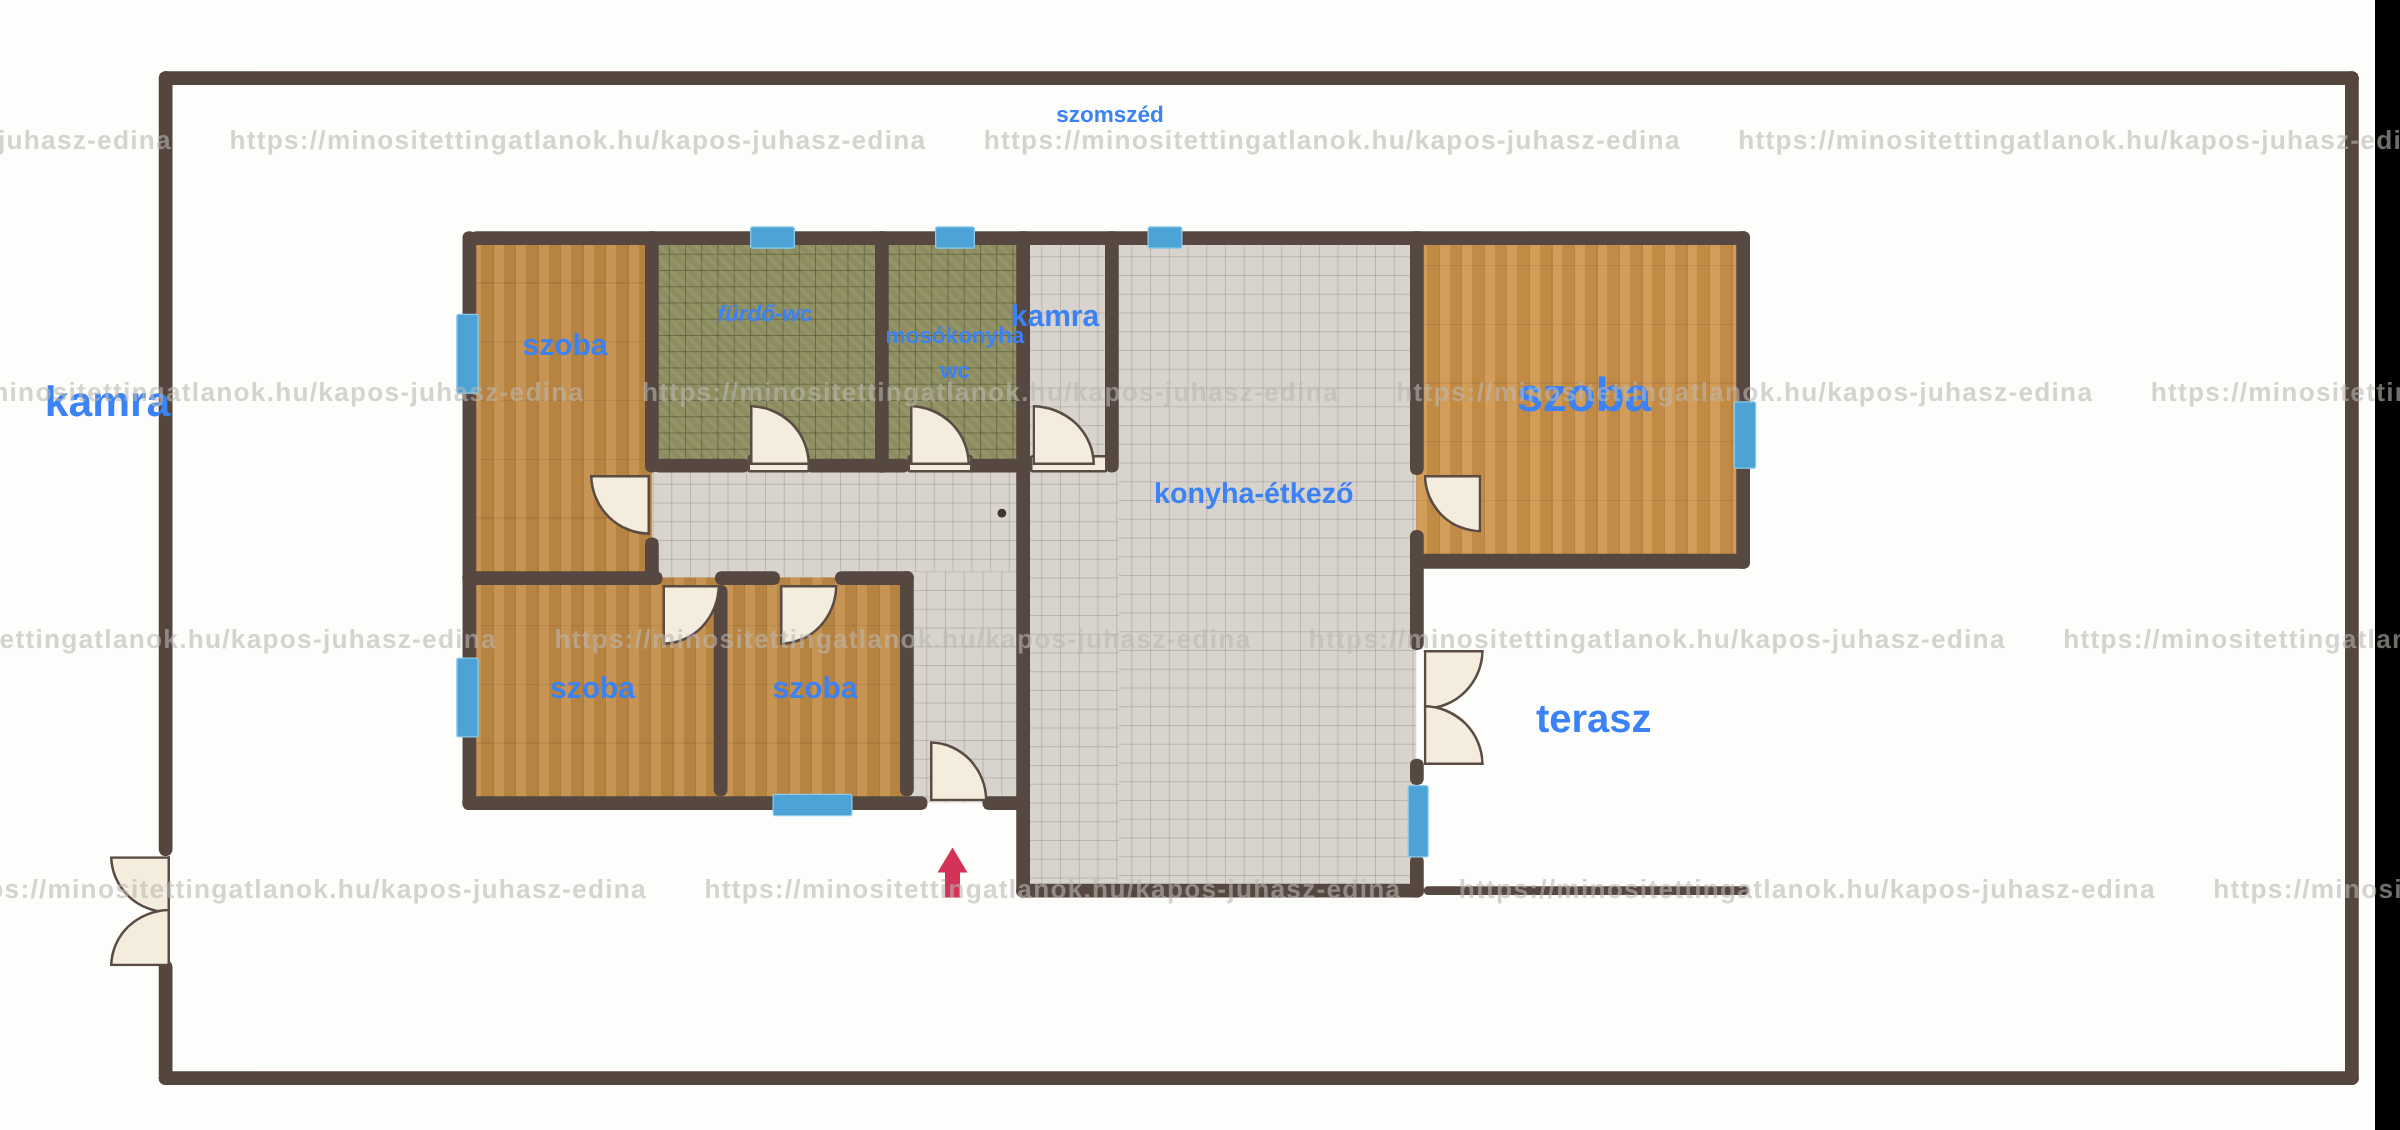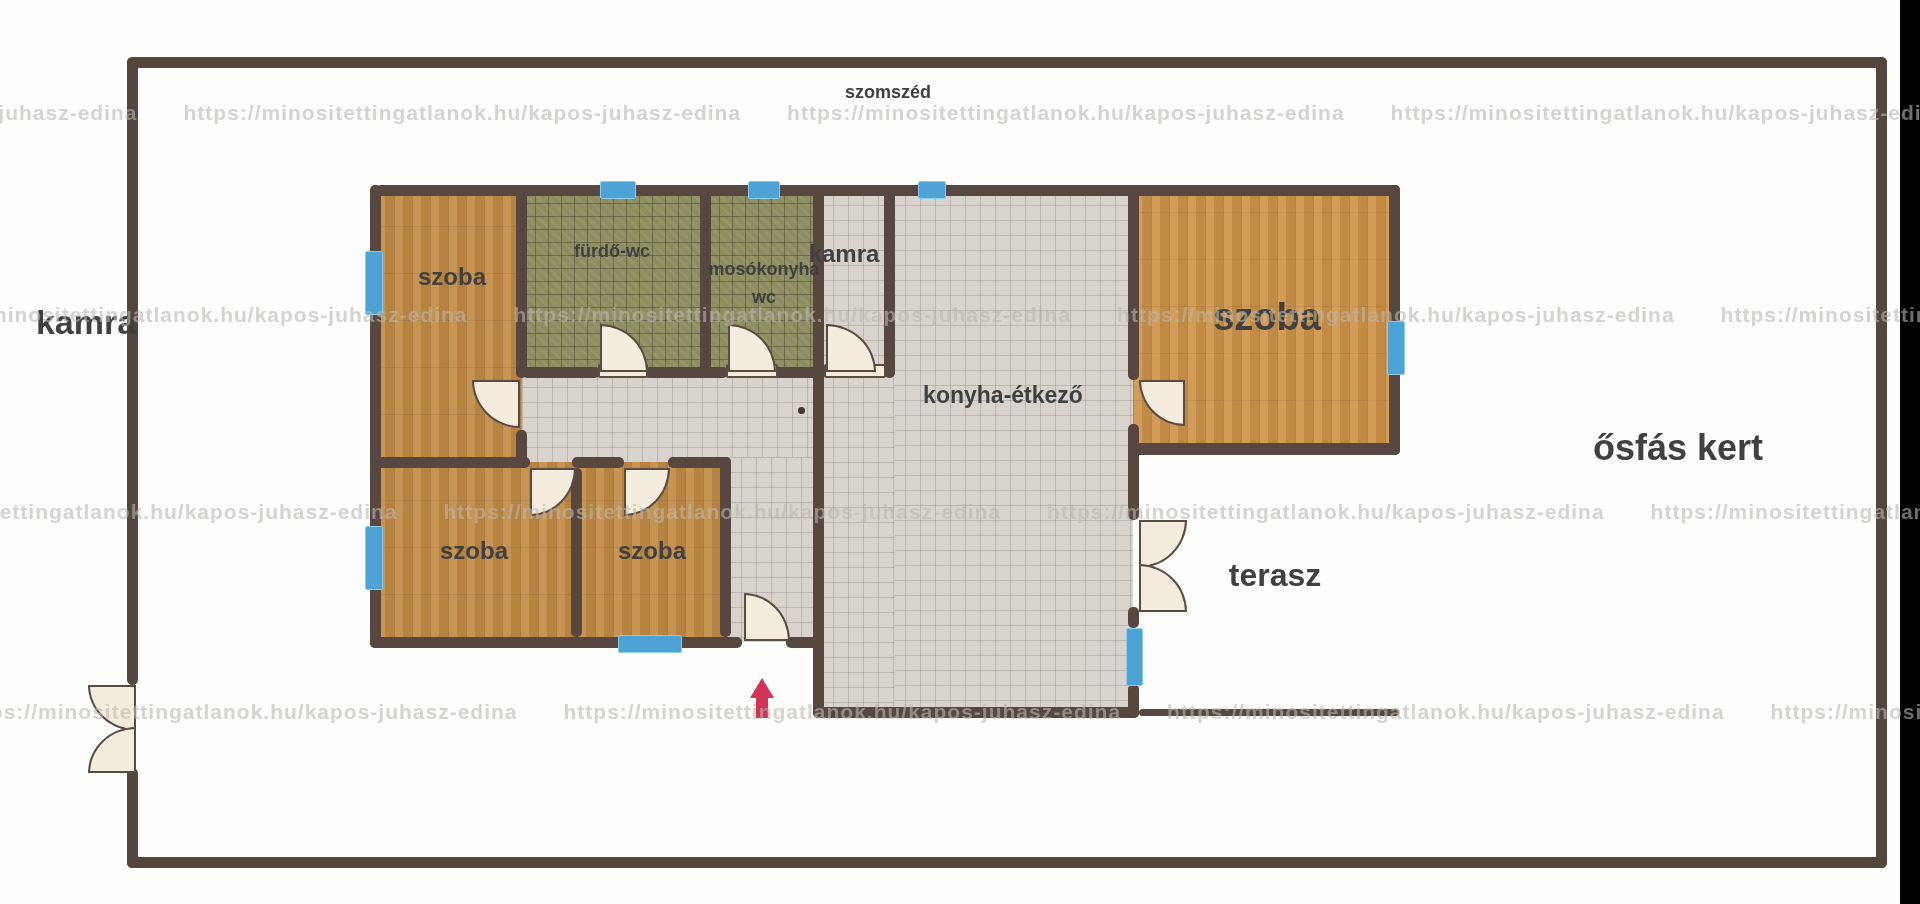--- a/index.html
+++ b/index.html
@@ -21,21 +21,21 @@
   .wood{background-color:#c18b45;
         background-image:repeating-linear-gradient(90deg,rgba(110,60,15,.28) 0 1px,transparent 1px 18px),
                          repeating-linear-gradient(90deg,rgba(255,255,255,.08) 0 9px,rgba(0,0,0,.06) 9px 18px),
                          repeating-linear-gradient(0deg,rgba(0,0,0,.07) 0 1px,transparent 1px 47px);}
   .wood.light{filter:brightness(1.06);}
   .win{position:absolute;background:#4da3d6;border:1px solid #8ccbe9;z-index:26;border-radius:2px;}
   .door{position:absolute;background:#f4ecdc;border:2px solid #5a4b43;z-index:24;}
   .leaf{position:absolute;background:#f4ecdc;border:2px solid #5a4b43;z-index:23;border-radius:2px;}
   
   .lbl{position:absolute;z-index:32;transform:translate(-50%,-50%);font-weight:bold;
-       color:#404040;white-space:nowrap;letter-spacing:0px;}
+       color:#3b82f6;white-space:nowrap;letter-spacing:0px;}
   .wm{position:absolute;z-index:40;white-space:nowrap;font-size:21px;
       color:rgba(186,183,179,0.60);font-weight:bold;letter-spacing:1px;pointer-events:none;}
   .wm span{margin-right:46px;}
   
   #arrow-head{position:absolute;width:0;height:0;border-left:12px solid transparent;
       border-right:12px solid transparent;border-bottom:20px solid #d23356;z-index:30;}
   #arrow-shaft{position:absolute;background:#d23356;z-index:30;}
   #knob-dot{position:absolute;width:7px;height:7px;border-radius:50%;background:#40362f;z-index:30;}
   #right-strip{position:absolute;right:0;top:0;width:20px;height:904px;background:#000;z-index:36;}
 </style>
@@ -136,33 +136,32 @@
 
   <div class="door" style="left:1139px;top:520px;width:44px;height:44px;border-radius:0 0 100% 0;"></div>
   <div class="door" style="left:1139px;top:564px;width:44px;height:44px;border-radius:0 100% 0 0;"></div>
 
   <div id="knob-dot" style="left:798px;top:407px;"></div>
 
   <div id="arrow-head" style="left:750px;top:678px;"></div>
   <div id="arrow-shaft" style="left:756px;top:697px;width:12px;height:21px;"></div>
 
   <div class="lbl" style="left:452px;top:277px;font-size:24px;">szoba</div>
-  <div class="lbl" style="left:612px;top:251px;font-size:18px;">fürdő-wc</div>
+  <div class="lbl" style="left:612px;top:251px;font-size:18px;font-style:italic;">fürdő-wc</div>
   <div class="lbl" style="left:764px;top:269px;font-size:18px;">mosókonyha</div>
   <div class="lbl" style="left:764px;top:297px;font-size:18px;">wc</div>
   <div class="lbl" style="left:822px;top:254px;font-size:24px;padding-left:44px;">kamra</div>
   <div class="lbl" style="left:1003px;top:395px;font-size:23px;">konyha-étkező</div>
   <div class="lbl" style="left:1267px;top:317px;font-size:38px;">szoba</div>
   <div class="lbl" style="left:474px;top:551px;font-size:24px;">szoba</div>
   <div class="lbl" style="left:652px;top:551px;font-size:24px;">szoba</div>
   <div class="lbl" style="left:1275px;top:575px;font-size:32px;">terasz</div>
 
   <div class="lbl" style="left:888px;top:92px;font-size:18px;">szomszéd</div>
   <div class="lbl" style="left:86px;top:322px;font-size:34px;">kamra</div>
-  <div class="lbl" style="left:1678px;top:448px;font-size:36px;">ősfás kert</div>
 
   <div class="wm" style="left:-420px;top:101px;">
     <span>https://minositettingatlanok.hu/kapos-juhasz-edina</span><span>https://minositettingatlanok.hu/kapos-juhasz-edina</span><span>https://minositettingatlanok.hu/kapos-juhasz-edina</span><span>https://minositettingatlanok.hu/kapos-juhasz-edina</span>
   </div>
   <div class="wm" style="left:-90px;top:303px;">
     <span>https://minositettingatlanok.hu/kapos-juhasz-edina</span><span>https://minositettingatlanok.hu/kapos-juhasz-edina</span><span>https://minositettingatlanok.hu/kapos-juhasz-edina</span><span>https://minositettingatlanok.hu/kapos-juhasz-edina</span>
   </div>
   <div class="wm" style="left:-160px;top:500px;">
     <span>https://minositettingatlanok.hu/kapos-juhasz-edina</span><span>https://minositettingatlanok.hu/kapos-juhasz-edina</span><span>https://minositettingatlanok.hu/kapos-juhasz-edina</span><span>https://minositettingatlanok.hu/kapos-juhasz-edina</span>
   </div>

